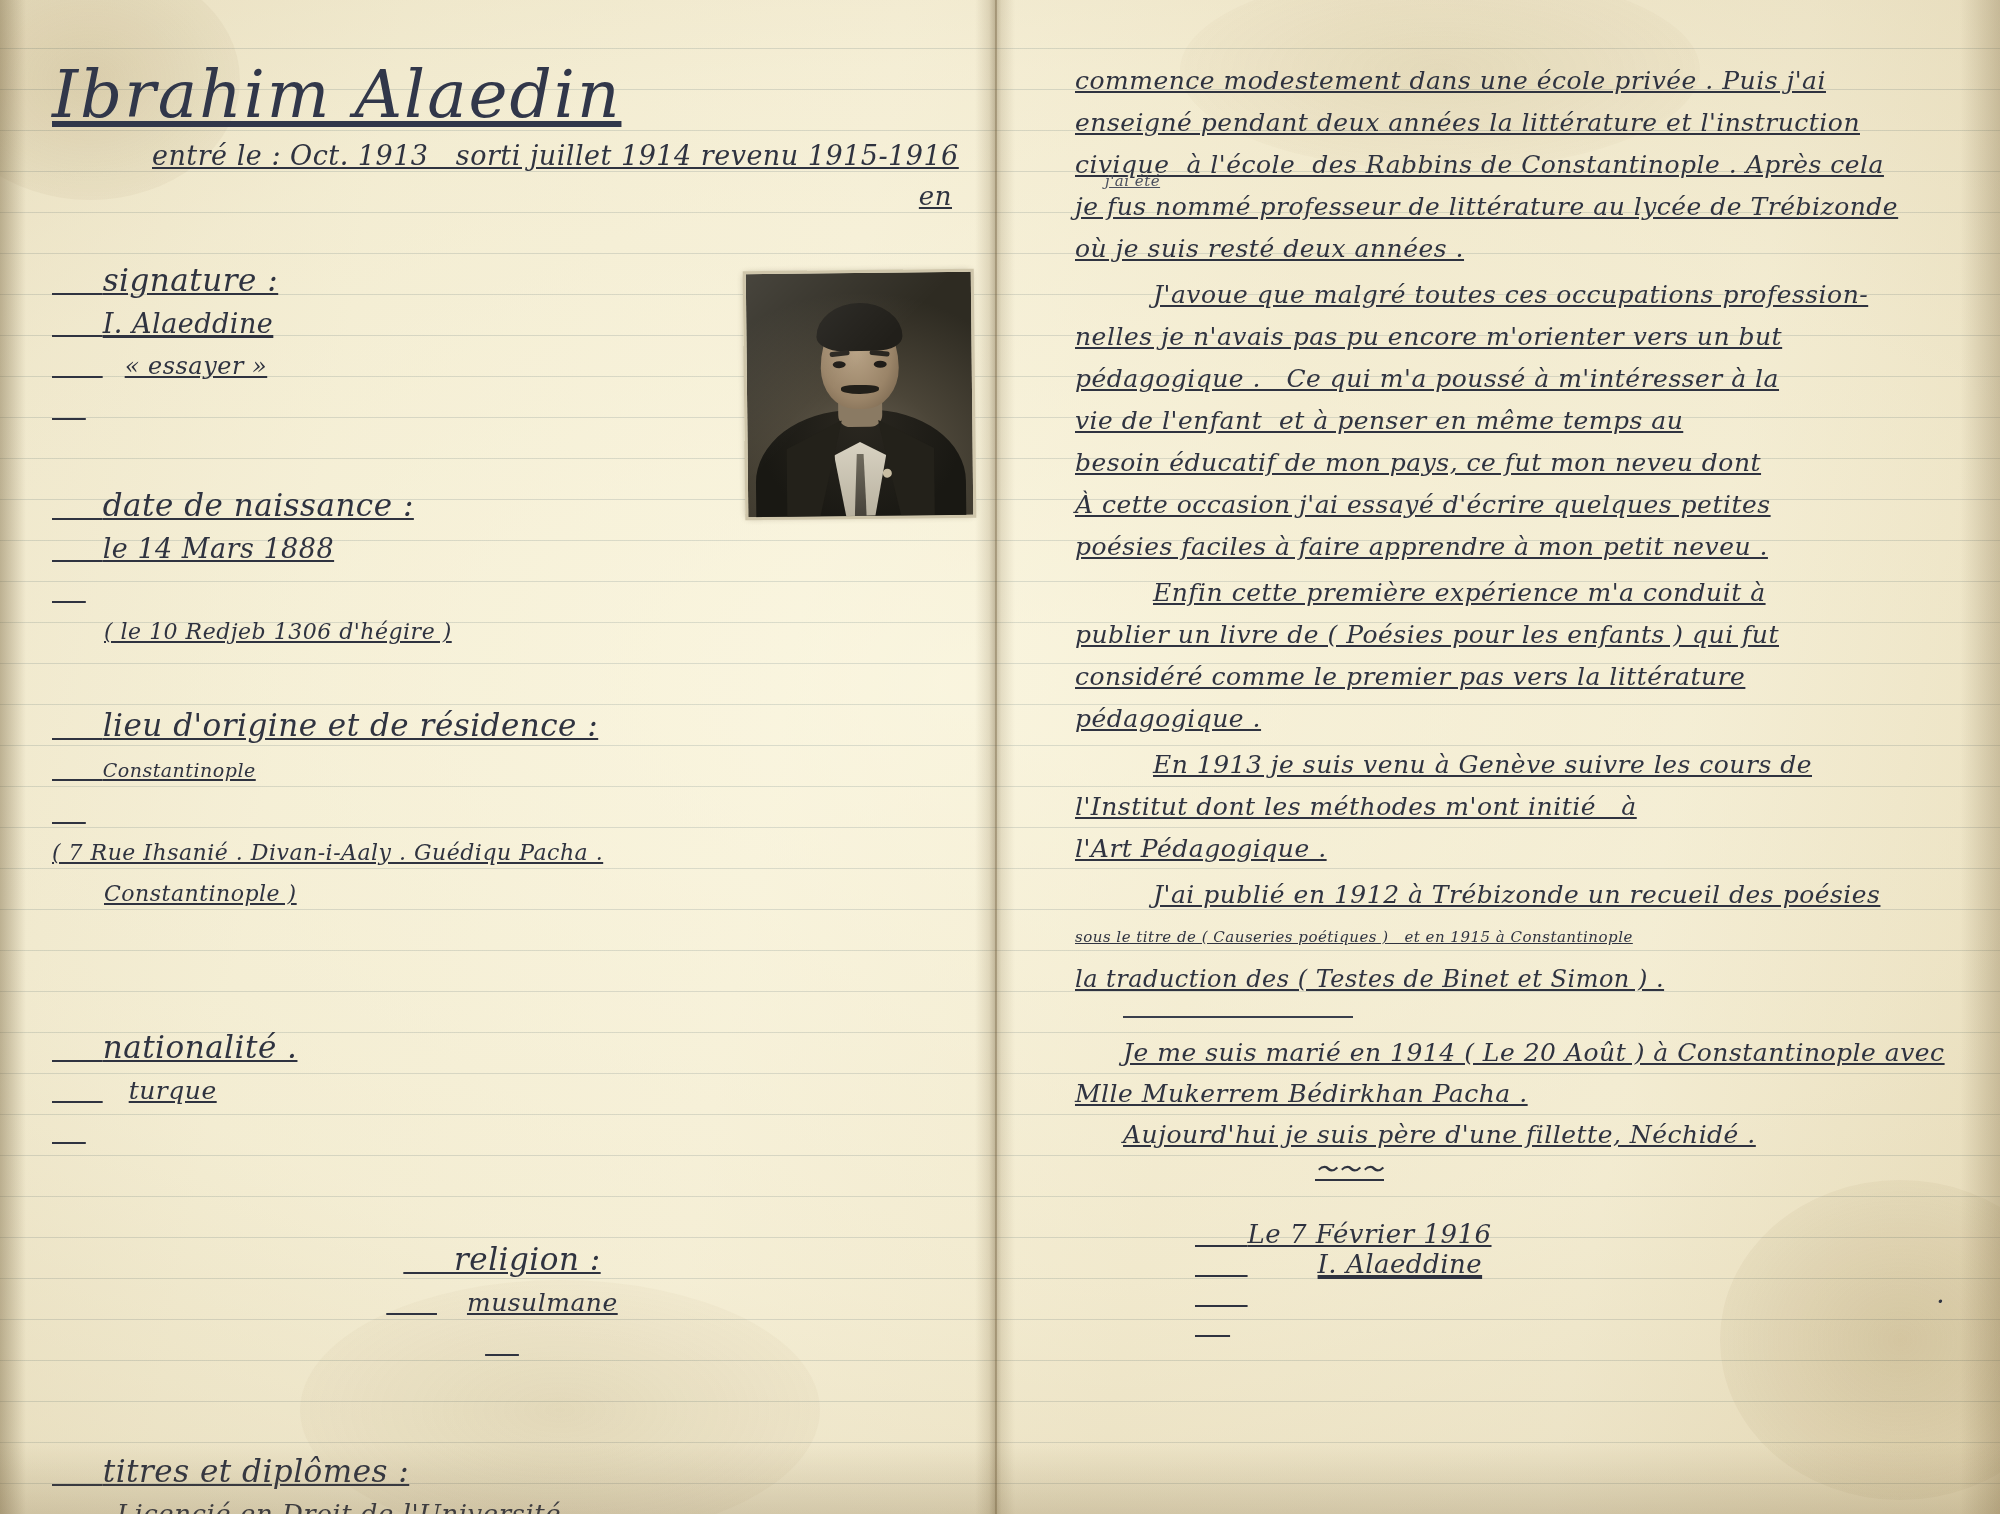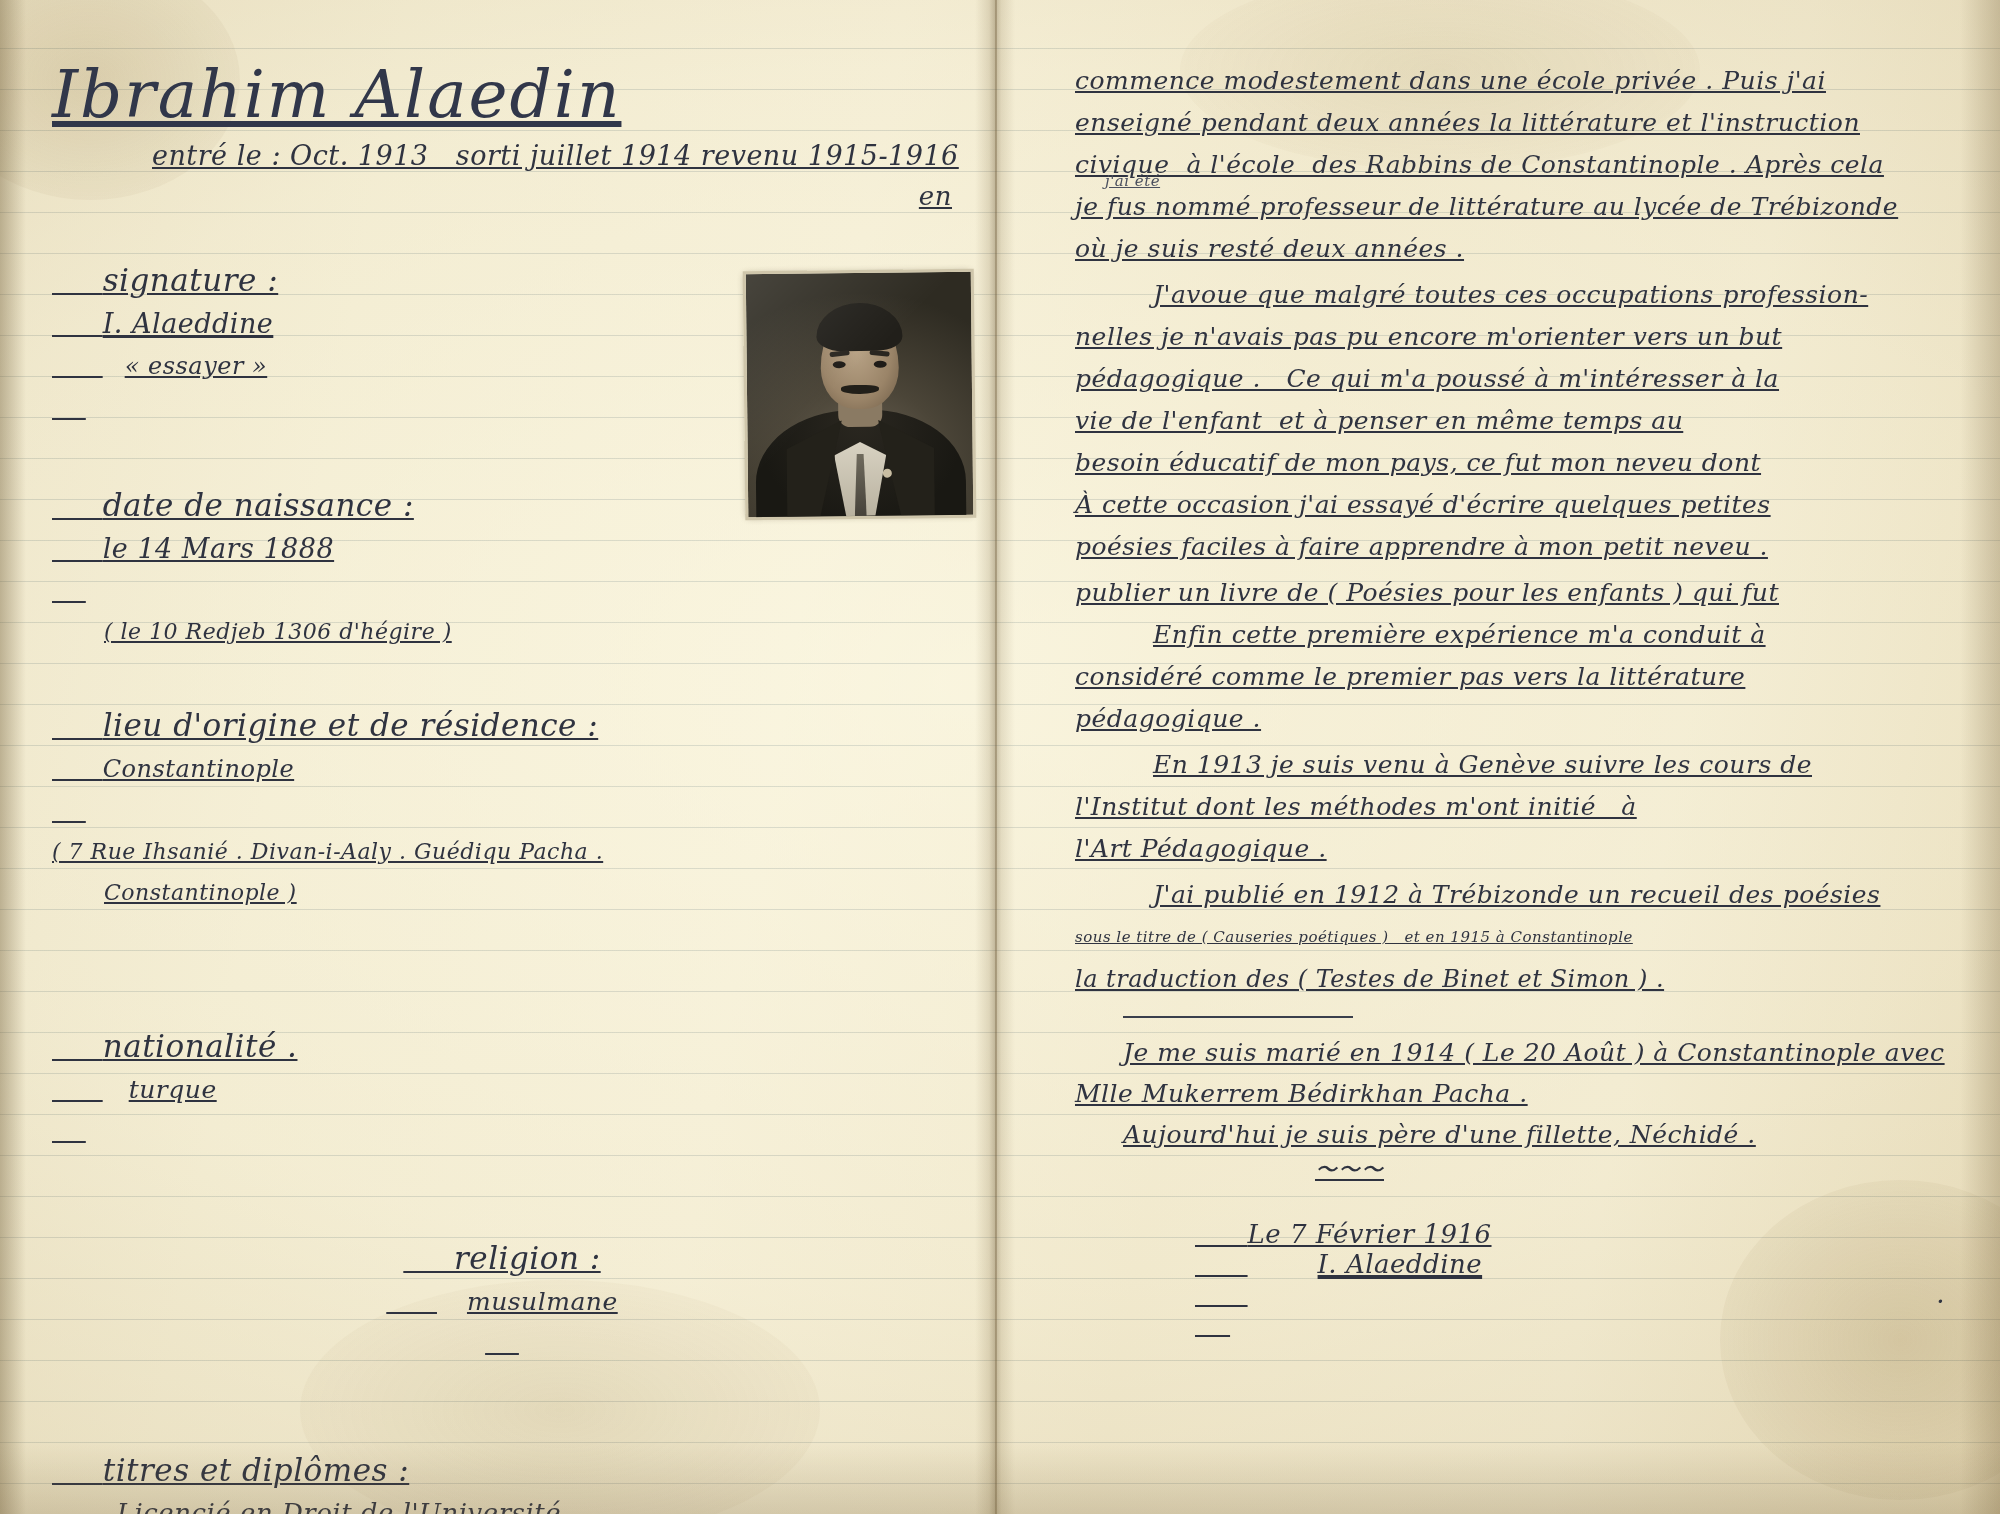--- a/index.html
+++ b/index.html
@@ -321,21 +321,21 @@
     </div>
 
     <div class="line hw" style="margin-top:16px;">
       <span class="label">date de naissance :</span>
       <span class="value" style="font-size:27px;">le 14 Mars 1888</span>
     </div>
     <div class="line hw indent1 small">( le 10 Redjeb 1306 d'hégire )</div>
 
     <div class="line hw" style="margin-top:12px;">
       <span class="label">lieu d'origine et de résidence :</span>
-      <span class="value" style="font-size:24px;">Constantinople</span>
+      <span class="value" style="font-size:19px;">Constantinople</span>
     </div>
     <div class="line hw small">( 7 Rue Ihsanié . Divan-i-Aaly . Guédiqu Pacha .</div>
     <div class="line hw indent1 small">Constantinople )</div>
 
     <div class="line hw" style="margin-top:72px;">
       <span class="label">nationalité .</span>
       <span class="value" style="font-size:25px;padding-left:26px;">turque</span>
     </div>
 
     <div class="line hw" style="margin-top:46px;text-align:center;">
@@ -387,22 +387,22 @@
       <div class="line hw first">J'avoue que malgré toutes ces occupations profession-</div>
       <div class="line hw">nelles je n'avais pas pu encore m'orienter vers un but</div>
       <div class="line hw">pédagogique .   Ce qui m'a poussé à m'intéresser à la</div>
       <div class="line hw">vie de l'enfant  et à penser en même temps au</div>
       <div class="line hw">besoin éducatif de mon pays, ce fut mon neveu dont</div>
       <div class="line hw">À cette occasion j'ai essayé d'écrire quelques petites</div>
       <div class="line hw">poésies faciles à faire apprendre à mon petit neveu .</div>
     </div>
 
     <div class="para">
+      <div class="line hw first">Enfin cette première expérience m'a conduit à</div>
       <div class="line hw">publier un livre de ( Poésies pour les enfants ) qui fut</div>
-      <div class="line hw first">Enfin cette première expérience m'a conduit à</div>
       <div class="line hw">considéré comme le premier pas vers la littérature</div>
       <div class="line hw">pédagogique .</div>
     </div>
 
     <div class="para">
       <div class="line hw first">En 1913 je suis venu à Genève suivre les cours de</div>
       <div class="line hw">l'Institut dont les méthodes m'ont initié   à</div>
       <div class="line hw">l'Art Pédagogique .</div>
     </div>
 

